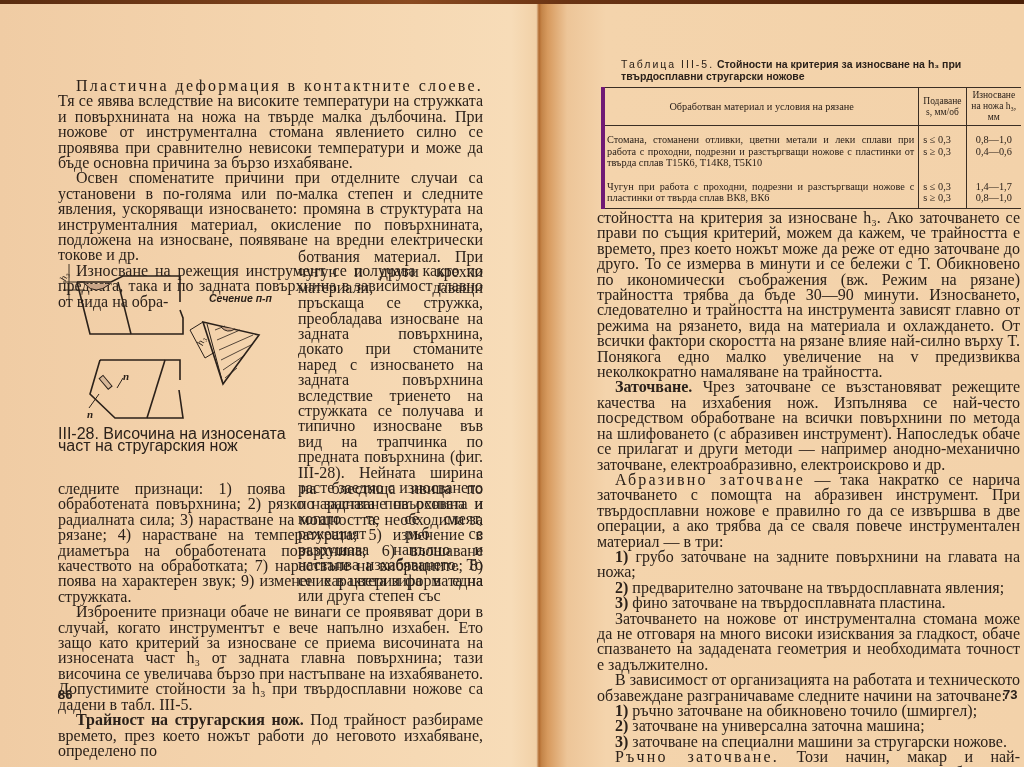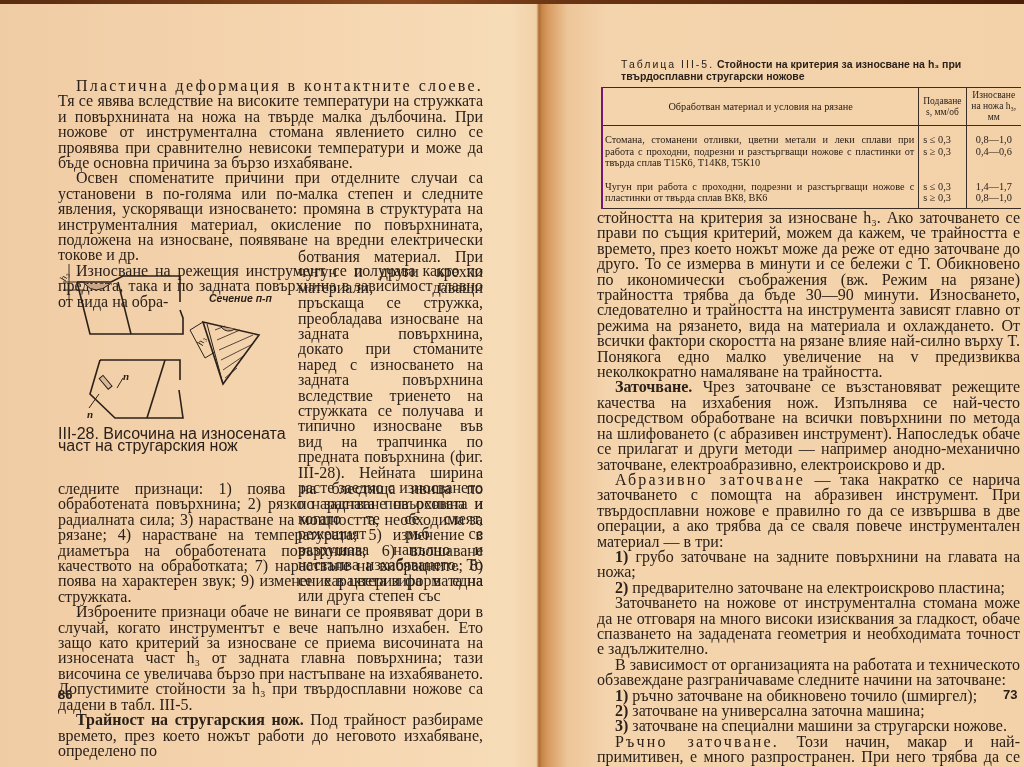--- a/index.html
+++ b/index.html
@@ -45,21 +45,21 @@
   .pagenum { position:absolute; font-family:"Liberation Sans",sans-serif; font-weight:bold; font-size:13px; color:#2b211a;text-align:center; }
   #pn-left { left: 58px; top: 687px; }
   #pn-right { left: 1003px; top: 687px; }
 
   #table-title { position:absolute; left:621px; top:58px; width:425px; font-family:"Liberation Sans",sans-serif; font-size:10.5px; line-height:12px; color:#2b211a; font-weight:bold; }
   #table-title .spaced { font-weight: normal; letter-spacing: 2px; }
 
   #tbl { position:absolute; left:601px; top:87px; width:420px; border-collapse: collapse; font-family:"Liberation Serif",serif; font-size:10.3px; line-height:11.6px; color:#2b211a; }
   #tbl th, #tbl td { border-left:1px solid #3a2e24; padding:2px 4px; vertical-align: top; font-weight: normal; }
   #tbl tr:first-child th { border-top:1.5px solid #3a2e24; border-bottom:1.5px solid #3a2e24; vertical-align: middle; height: 36px; }
-  #tbl th:first-child, #tbl td:first-child { border-left:2px solid #701a75;margin-left:44px; }
+  #tbl th:first-child, #tbl td:first-child { border-left:4px solid #701a75;margin-left:44px; }
   #tbl tr:last-child td { border-bottom:1.5px solid #3a2e24; }
   #tbl .c1 { width: 318px; }
   #tbl .c2 { width: 47px; text-align:left; white-space: nowrap; margin-left: 48px; }
   #tbl .c3 { width: 55px; text-align:center; white-space: nowrap; }
   #tbl th.c1 { text-align:center; }
   #tbl th.c2, #tbl th.c3 { text-align:center; font-size:9.5px; line-height:11px; }
   #tbl td { padding-top: 8px; padding-bottom: 4px; }
   #tbl td.c1 { text-align: justify; padding-left:2px; }
 
   #right-text { left: 597px; top: 210px; width: 423px; }
@@ -163,21 +163,22 @@
         </td>
   </tr>
 </tbody>
   </table>
 
 <div id="right-text" class="text">
   <p class="noindent"><span>стойността на критерия за износване h₃. Ако заточването се прави по същия критерий, можем да кажем, че трайността е времето, през което ножът може да реже от едно заточване до друго. То се измерва в минути и се бележи с T. Обикновено по икономически съображения (вж. Режим на рязане) трайността трябва да бъде 30—90 минути. Износването, следователно и трайността на инструмента зависят главно от режима на рязането, вида на материала и охлаждането. От всички фактори скоростта на рязане влияе най-силно върху T. Понякога едно малко увеличение на v предизвиква неколкократно намаляване на трайността.</span></p>
   <p><span class="bold">Заточване.</span><span> Чрез заточване се възстановяват режещите качества на изхабения нож. Изпълнява се най-често посредством обработване на всички повърхнини по метода на шлифоването (с абразивен инструмент). Напоследък обаче се прилагат и други методи — например анодно-механично заточване, електроабразивно, електроискрово и др.</span></p>
   <p><span class="spaced">Абразивно заточване</span><span> — така накратко се нарича заточването с помощта на абразивен инструмент. При твърдосплавни ножове е правилно го да се извършва в две операции, а ако трябва да се сваля повече инструментален материал — в три:</span></p>
   <p><span class="bold">1)</span><span> грубо заточване на задните повърхнини на главата на ножа;</span></p>
-  <p><span class="bold">2)</span><span> предварително заточване на електроискрово пластина;</span></p>
+  <p><span class="bold">2)</span><span> предварително заточване на твърдосплавната явления;</span></p>
+  <p><span class="bold">3)</span><span> фино заточване на твърдосплавната пластина.</span></p>
   <p><span>Заточването на ножове от инструментална стомана може да не отговаря на много високи изисквания за гладкост, обаче спазването на зададената геометрия и необходимата точност е задължително.</span></p>
   <p><span>В зависимост от организацията на работата и техническото обзавеждане разграничаваме следните начини на заточване:</span></p>
   <p><span class="bold">1)</span><span> ръчно заточване на обикновено точило (шмиргел);</span></p>
   <p><span class="bold">2)</span><span> заточване на универсална заточна машина;</span></p>
   <p><span class="bold">3)</span><span> заточване на специални машини за стругарски ножове.</span></p>
   <p><span class="spaced">Ръчно заточване.</span><span> Този начин, макар и най-примитивен, е много разпространен. При него трябва да се спазват следните правила:</span></p>
   <p><span class="bold">1)</span><span> да няма биене на шлифовъчния кръг;</span></p>
 </div>
 
 <div id="pn-right" class="pagenum">73</div>

